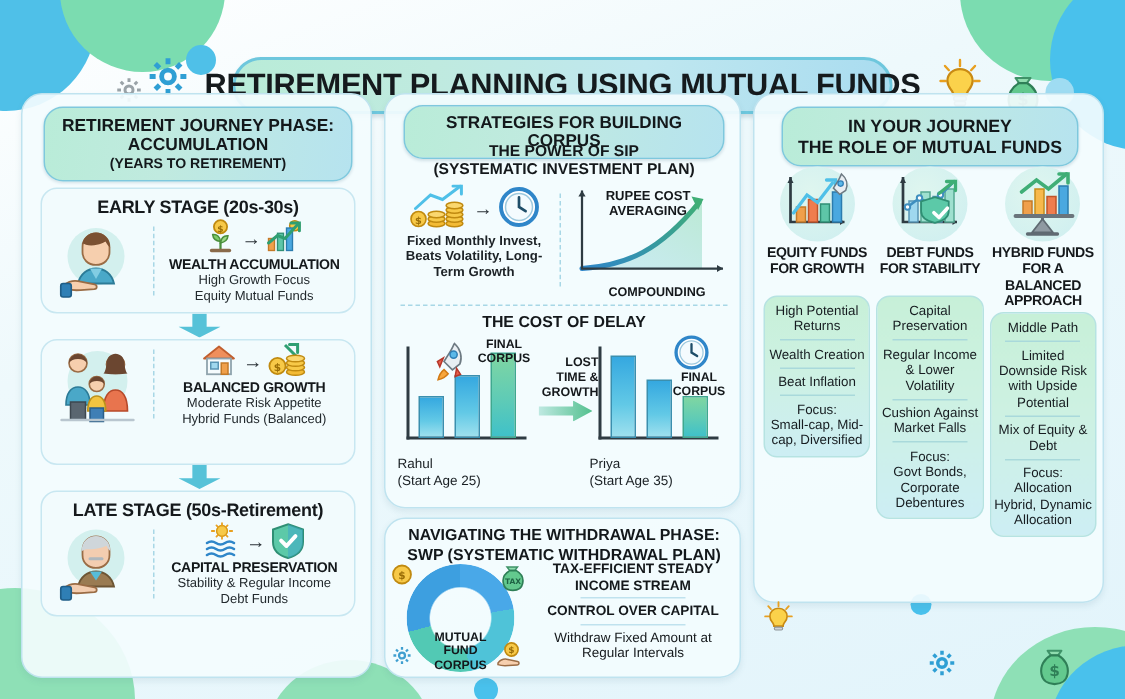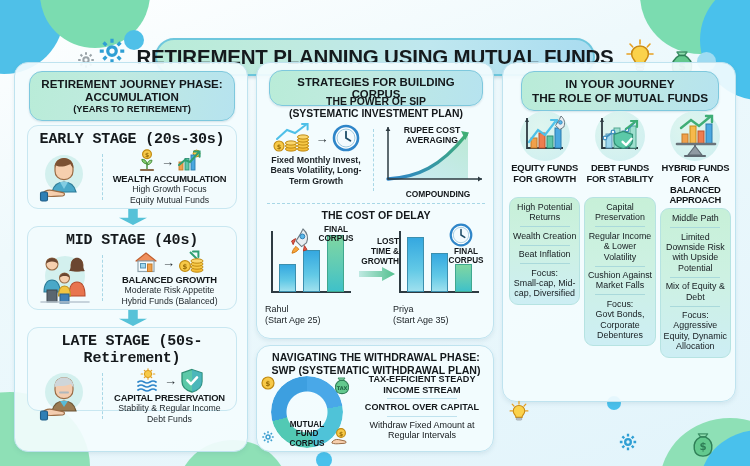--- a/index.html
+++ b/index.html
@@ -79,22 +79,22 @@
              font-weight:bold; text-align:center; color:#13181b; }
 
   
   .stage {
     position:absolute; left:12px; width:210px;
     background:#f2fbfd; border:1.4px solid #c8e7f1; border-radius:11px;
   }
   .st1 { top:62px;  height:84px; }
   .st2 { top:163px; height:84px; }
   .st3 { top:264px; height:84px; }
-  .stage-title { text-align:center; font-size:15px; font-weight:bold; color:#15191c;
-                 margin-top:5px; letter-spacing:-.2px;font-family:Liberation Mono, monospace; }
+  .stage-title { text-align:center; font-size:12px; font-weight:bold; color:#15191c;
+                 margin-top:5px; letter-spacing:-.2px; }
   .stage-body { display:flex; align-items:center; height:58px; padding:0 4px; }
   .stage-avatar { width:66px; display:flex; align-items:center; justify-content:center; }
   .divider-v { width:1px; align-self:stretch; margin:6px 4px;
                border-left:1.4px dashed #a8d7e6; }
   .stage-txt { flex:1; text-align:center; }
   .stage-txt .h { font-size:9.4px; font-weight:bold; color:#14181b; letter-spacing:-.2px; }
   .stage-txt .s { font-size:8.7px; color:#232a2e; line-height:10.4px; }
   .icon-row { display:flex; align-items:center; justify-content:center; gap:3px; height:24px; }
 
   .arrow-down {
@@ -284,21 +284,20 @@
           </div>
           <div class="h">WEALTH ACCUMULATION</div>
           <div class="s">High Growth Focus</div>
           <div class="s">Equity Mutual Funds</div>
         </div>
       </div>
     </div>
     <div class="arrow-down ad1"></div>
 
     <div class="stage st2">
-      <div class="stage-title">MID STAGE (40s)</div>
       <div class="stage-body">
         <div class="stage-avatar">
           <svg width="60" height="52" viewBox="0 0 60 52">
             <circle cx="30" cy="24" r="20" fill="#d3f0ee"></circle>
             <circle cx="17" cy="12" r="6" fill="#f6cfae" stroke="#9a6c45" stroke-width="1.1"></circle>
             <path d="M11 12a6 6 0 0112 0c-1.4-1.8-3-2.6-6-2.6s-4.6.8-6 2.6z" fill="#6b4630"></path>
             <path d="M9 40c0-8 3.4-12 8-12s8 4 8 12z" fill="#4aa8c8" stroke="#2c7b97" stroke-width="1.1"></path>
             <rect x="12" y="38" width="10" height="12" fill="#5a6670" stroke="#3d474f" stroke-width="1"></rect>
             <circle cx="42" cy="13" r="6" fill="#f6cfae" stroke="#9a6c45" stroke-width="1.1"></circle>
             <path d="M36 13c0-5 3-7.2 6-7.2S48 8 48 13c0 0 .6 5 2 6-3 .6-13 .6-16 0 1.4-1 2-6 2-6z" fill="#6b4630"></path>
@@ -654,21 +653,21 @@
         </div>
         <div class="fund-name">HYBRID FUNDS FOR A BALANCED APPROACH</div>
         <div class="fund-box">
           <div class="fund-line">Middle Path</div>
           <div class="fund-sep"></div>
           <div class="fund-line">Limited Downside Risk with Upside Potential</div>
           <div class="fund-sep"></div>
           <div class="fund-line">Mix of Equity &amp; Debt</div>
           <div class="fund-sep"></div>
           <div class="fund-focus">Focus:</div>
-          <div class="fund-focus">Aggressive Equity, Dynamic Allocation</div>
+          <div class="fund-focus">Allocation Hybrid, Dynamic Allocation</div>
         </div>
       </div>
     </div>
   </div>
 
   <span style="position:absolute;left:508px;top:400px;">
     <svg width="22" height="26" viewBox="0 0 30 38">
       <g stroke="#e8a020" stroke-width="1.8" fill="none" stroke-linecap="round">
           <path d="M15 2v4M5 6l2.6 2.8M25 6l-2.6 2.8M2 16h3.4M28 16h-3.4"></path>
         </g>

